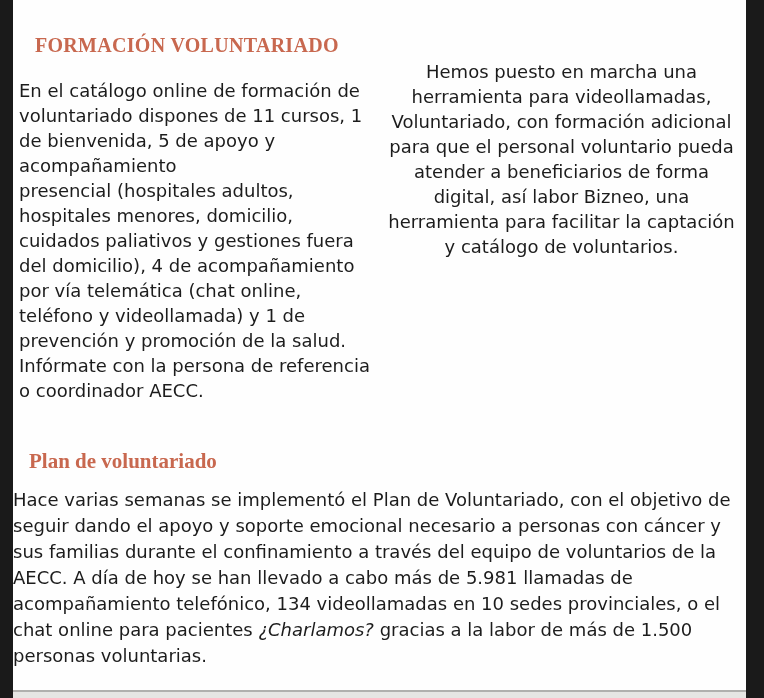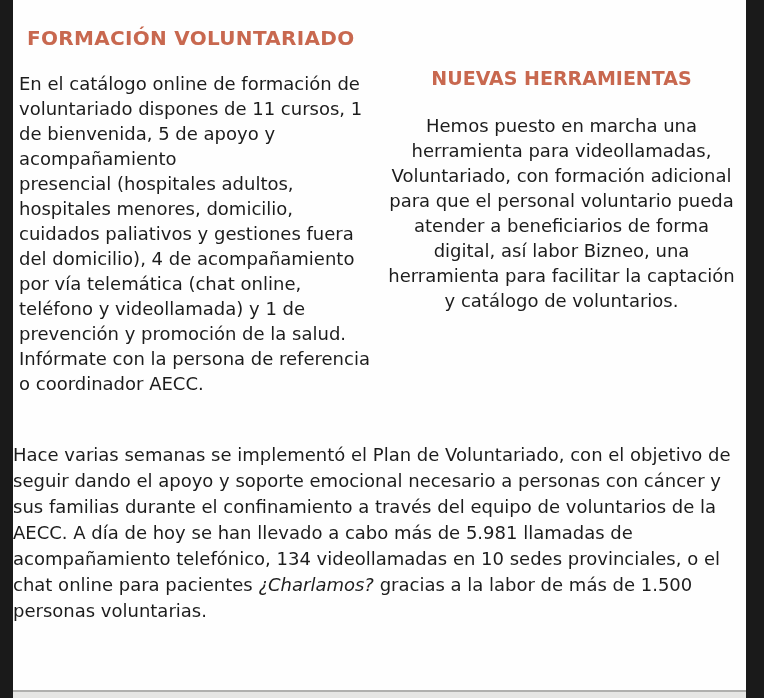--- a/index.html
+++ b/index.html
@@ -31,21 +31,22 @@
     position: absolute;
     left: 13px; right: 18px; top: 0; bottom: 0;
     background: var(--paper);
   }
   .columns { display: flex; padding-top: 18px; }
   .col-left  { width: 360px; padding-left: 6px; flex-shrink: 0; }
   .col-right { flex: 1; padding: 41px 4px 0 8px; text-align: center; }
   .heading {
     color: var(--accent);
     font-weight: bold;
-    margin: 8px;
+    margin: 16px;
+    font-family: Liberation Serif, serif;
   }
   .heading.formacion { font-size: 20px; letter-spacing: 0.3px; margin-bottom: 21px; }
   .heading.herramientas { font-size: 19px; margin-bottom: 24px; }
   .heading.plan { font-size: 21px; margin-bottom: 13px; }
   p.body-text {
     margin: 0;
     font-size: 18px;
     line-height: 25px;
   }
   .bottom { margin-top: 46px; }
@@ -69,24 +70,24 @@
 
   <div class="content">
 
     <div class="columns">
       <div class="col-left">
         <h1 class="heading formacion">FORMACIÓN VOLUNTARIADO</h1>
         <p class="body-text"><span>En el </span><span class="b">catálogo online de formación</span><span> de voluntariado </span><span class="b">dispones de 11 cursos</span><span>, 1 de bienvenida, 5 de apoyo y acompañamiento</span><br><span>presencial (hospitales adultos, hospitales menores, domicilio, cuidados paliativos y gestiones fuera del domicilio), 4 de acompañamiento por vía telemática (chat online, teléfono y videollamada) y 1 de prevención y promoción de la salud. Infórmate con la persona de referencia o coordinador AECC.</span></p>
       </div>
 
       <div class="col-right">
-        <h2 class="heading herramientas">NUEVAS HERRAMIENTAS</h2>
         <p class="body-text"><span>Hemos puesto en marcha una herramienta para videollamadas, </span><span class="b">Voluntariado</span><span>, con formación adicional para que el personal voluntario pueda atender a beneficiarios de forma digital, así labor </span><span class="b">Bizneo</span><span>, una herramienta para facilitar la captación y catálogo de voluntarios.</span></p>
       </div>
     </div>
 
     <div class="bottom">
+      <h2 class="heading plan">Plan de voluntariado</h2>
       <p class="body-text"><span>Hace varias semanas se implementó el Plan de Voluntariado, con el objetivo de seguir dando el apoyo y soporte emocional necesario a personas con cáncer y sus familias durante el confinamiento a través del equipo de voluntarios de la AECC. A día de hoy se han llevado a cabo </span><span class="b">más de 5.981 llamadas de acompañamiento telefónico</span><span>, </span><span class="b">134 videollamadas en 10 sedes provinciales</span><span>, </span><span class="b">o el chat online</span><span> para pacientes </span><span class="i">¿Charlamos?</span><span> gracias a la labor de más de 1.500 personas voluntarias.</span></p>
     </div>
 
     <div class="scroll-track"></div>
   </div>
 </div>
 
 </body></html>

